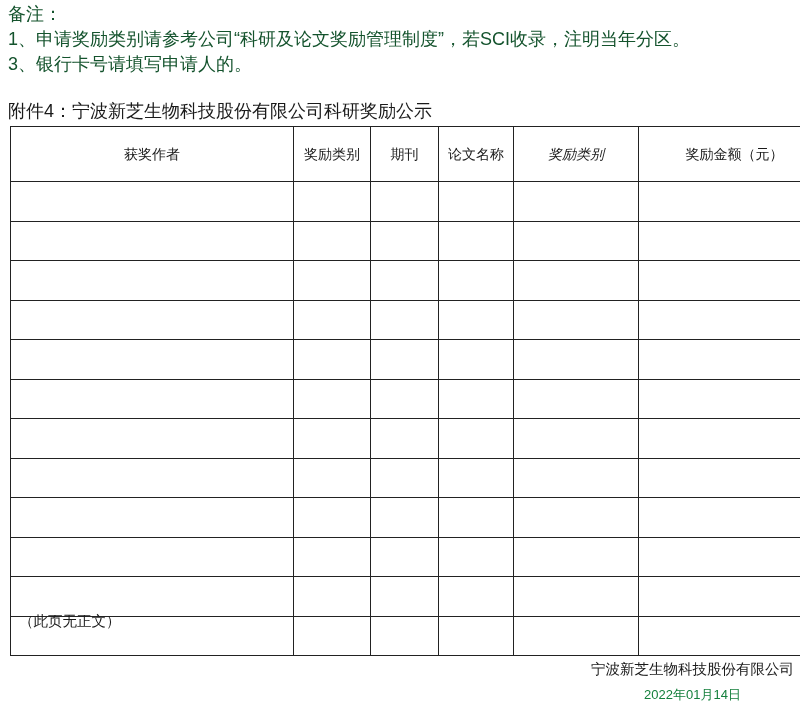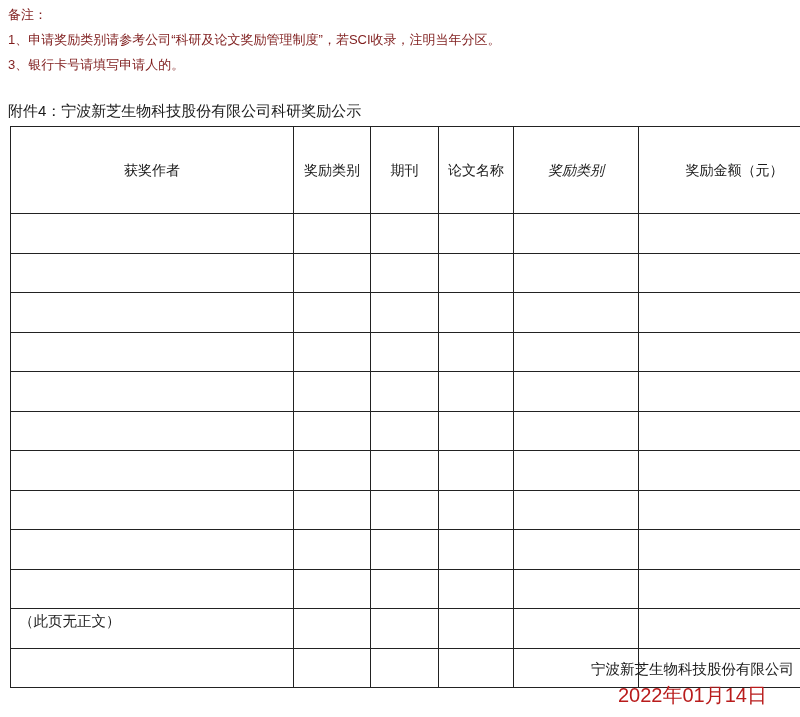--- a/index.html
+++ b/index.html
@@ -22,30 +22,30 @@
     padding: 0;
     box-sizing: border-box;
   }
   .notes {
     position: absolute;
     left: 8px;
     top: 2px;
     width: 780px;
   }
   .note-line {
-    font-size: 13px;
+    font-size: 18px;
     line-height: 25px;
-    color: #7f1d1d;
+    color: #14532d;
     white-space: nowrap;
   }
   .attachment-title {
     position: absolute;
     left: 8px;
     top: 100px;
-    font-size: 15px;
+    font-size: 18px;
     line-height: 22px;
     color: #1a1a1a;
     white-space: nowrap;
   }
   table.award-table {
     position: absolute;
     left: 10px;
     top: 126px;
     border-collapse: collapse;
     table-layout: fixed;
@@ -57,21 +57,21 @@
     padding: 0;
     font-weight: normal;
     font-size: 14px;
     color: #1a1a1a;
     text-align: center;
     vertical-align: middle;
     line-height: 20px;
   }
   table.award-table thead th {
     height: 46px;
-    padding: 20px 3px;
+    padding: 4px 3px;
   }
   table.award-table tbody td {
     height: 38.5px;
   }
   .col-author  { width: 276px; }
   .col-unit    { width: 70px; }
   .col-journal { width: 61px; }
   .col-paper   { width: 68px; }
   .col-type    { width: 118px; font-style: italic; }
   .col-amount  { width: 185px; }
@@ -90,23 +90,23 @@
     top: 656px;
     text-align: center;
   }
   .signature .company {
     font-size: 14.5px;
     line-height: 26px;
     color: #1a1a1a;
     white-space: nowrap;
   }
   .signature .date {
-    font-size: 20px;
+    font-size: 13px;
     line-height: 26px;
-    color: #b91c1c;
+    color: #15803d;
     white-space: nowrap;
   }
 </style>
 </head>
 <body>
 
 <div class="page">
 
   <div class="notes">
     <div class="note-line">备注：</div>

